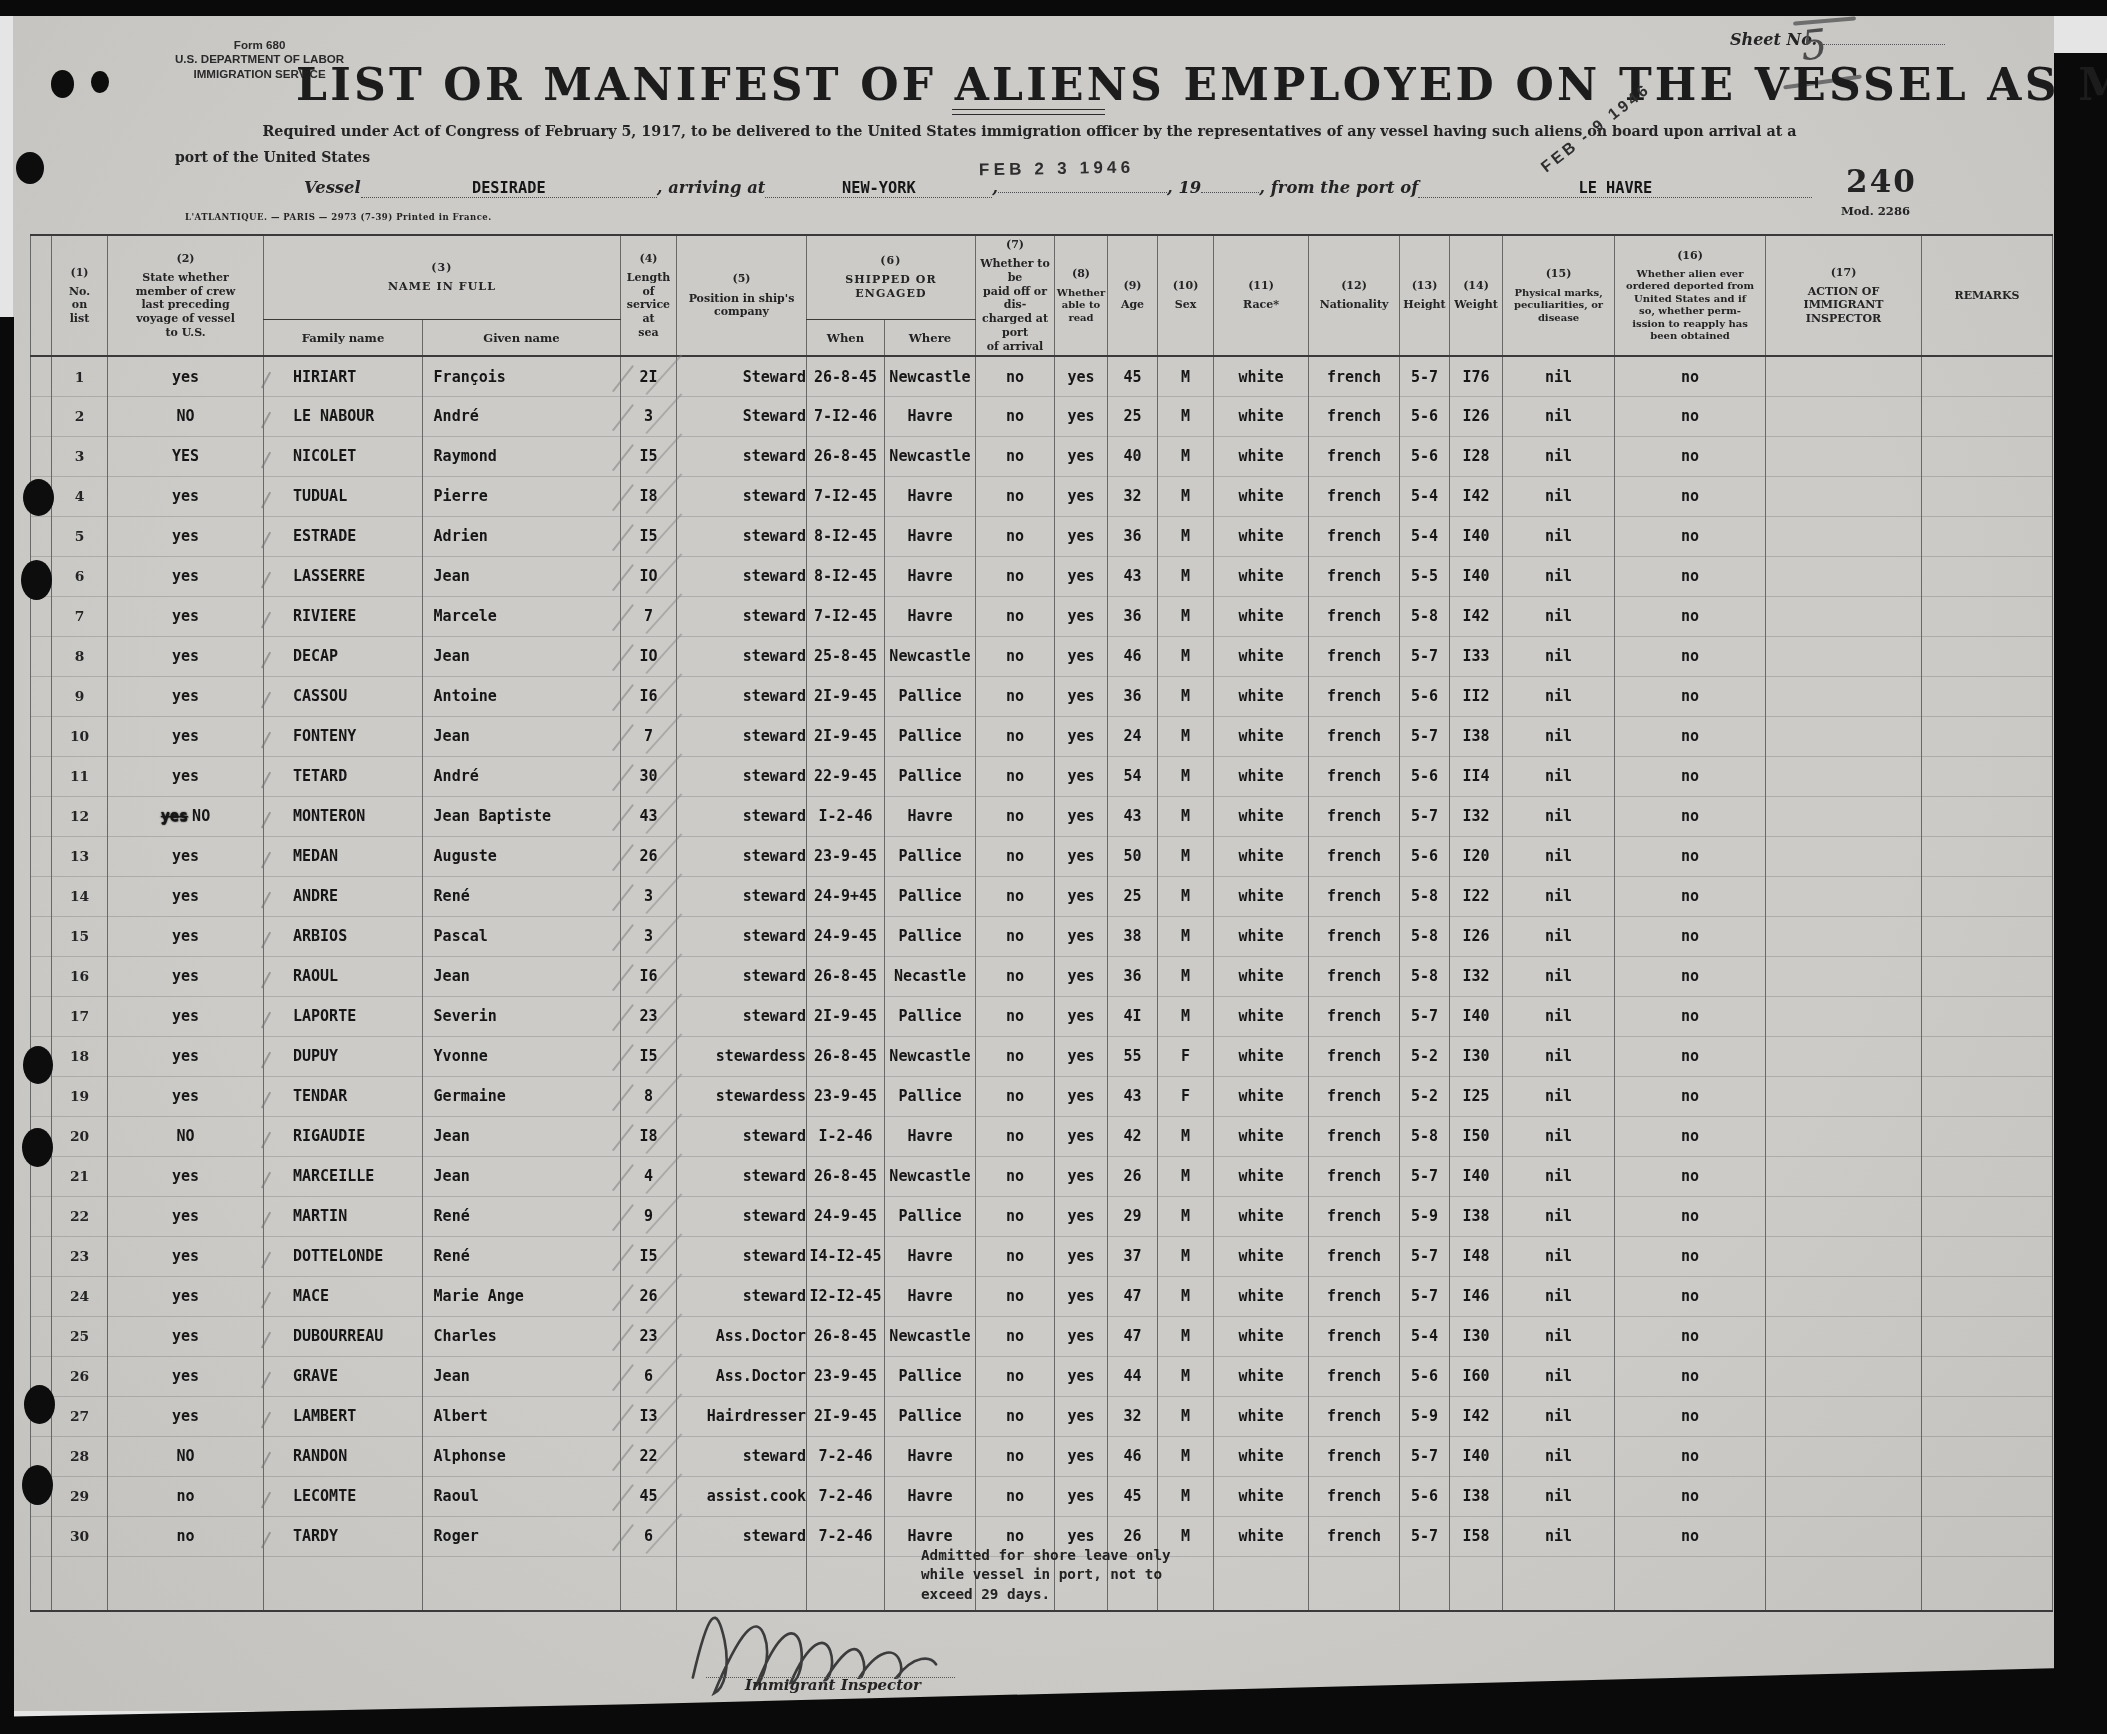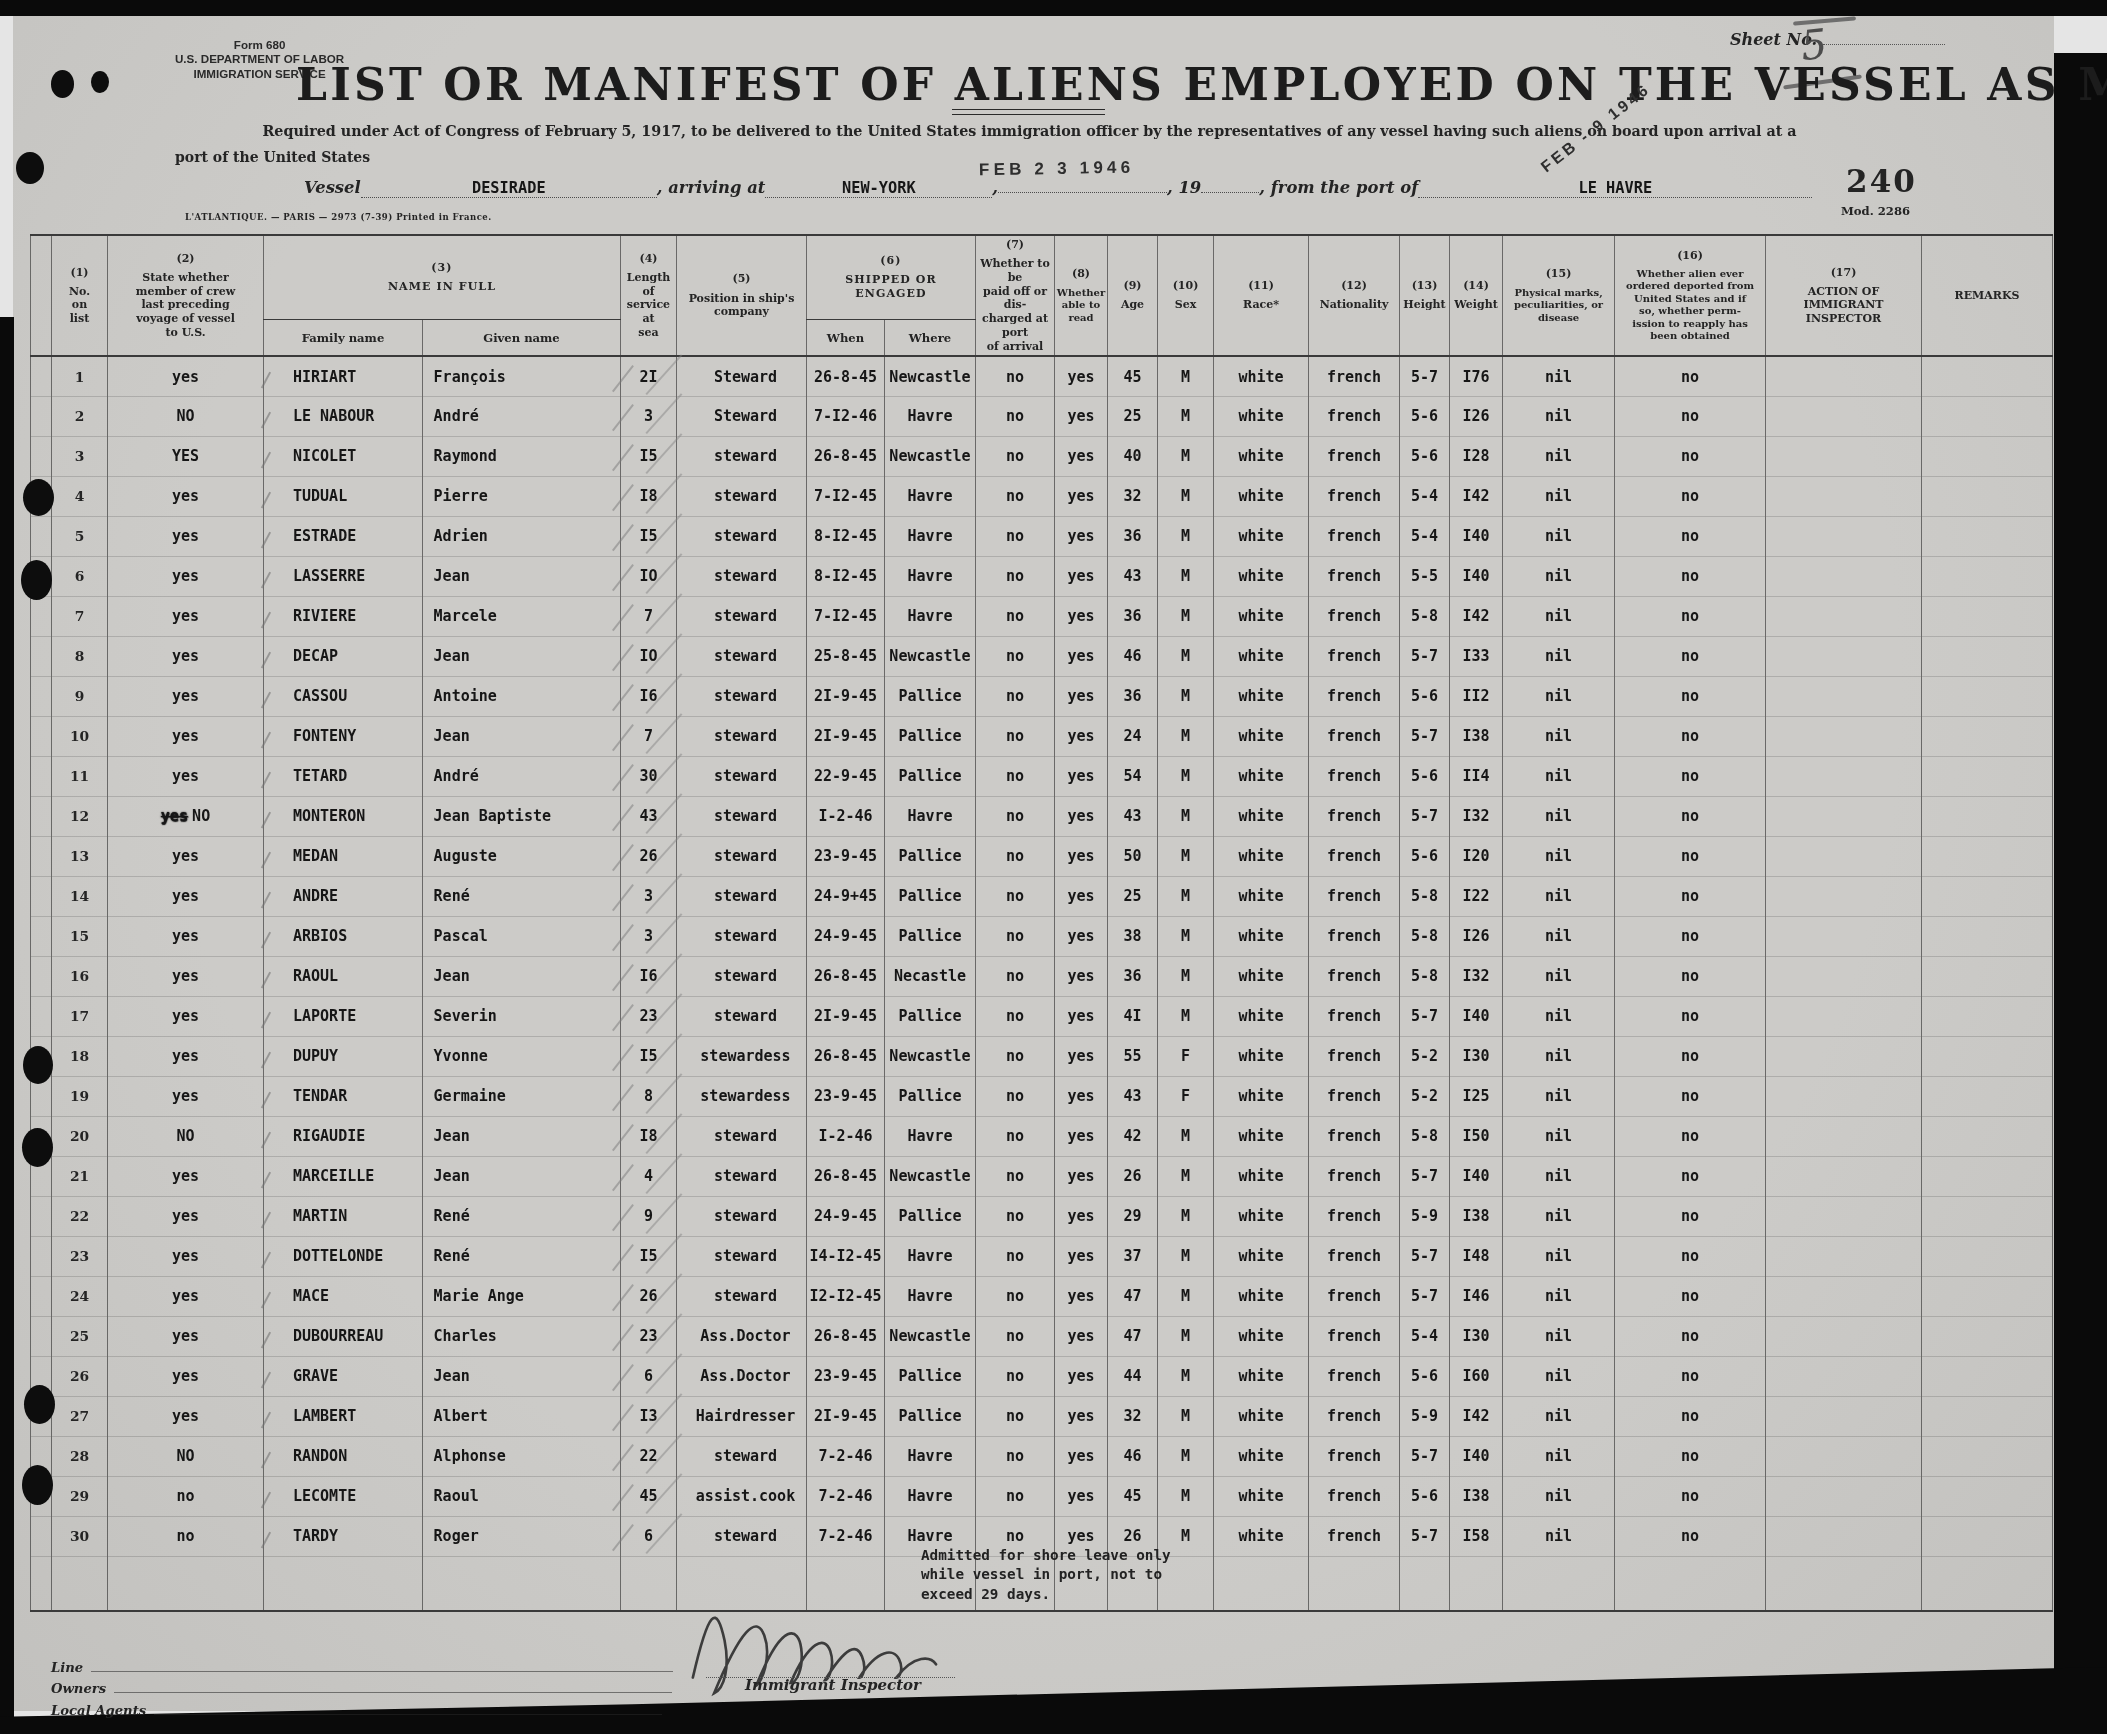--- a/index.html
+++ b/index.html
@@ -71,21 +71,21 @@
   tbody td{border-top:0.5px solid rgba(40,40,40,.18);font-size:15px;position:relative;}
   tbody tr.filler{height:55px;}
   tbody{border-bottom:2.6px double #3a3a3a;}
   td .typed{font-size:15px;}
   .c-no{text-align:center;font-family:"DejaVu Serif", serif;font-size:13.8px;font-weight:700;}
   .c-member{text-align:center;}
   .c-family{text-align:left;padding-left:29px;}
   .c-given{text-align:left;padding-left:10.6px;}
   .c-service,.c-when,.c-where,.c-paid,.c-read,.c-age,.c-sex,.c-race,
   .c-nationality,.c-height,.c-weight,.c-marks,.c-deported{text-align:center;}
-  .c-position{text-align:center;padding-left:8px;}
+  .c-position{text-align:right;padding-left:8px;}
   
   tbody tr:not(.filler) td.c-member::after{content:"";position:absolute;right:-3.2px;top:13.8px;width:1.6px;height:18px;
       background:#6e6e6e;transform:rotate(28deg);opacity:.55;}
   tbody tr:not(.filler) td.c-service::before{content:"";position:absolute;left:1.1px;top:4.2px;width:1.6px;height:33px;
       background:#7a7a7a;transform:rotate(38deg);opacity:.5;}
   tbody tr:not(.filler) td.c-position::before{content:"";position:absolute;left:-13.8px;top:-9.5px;width:1.6px;height:53px;
       background:#818181;transform:rotate(42deg);opacity:.45;}
   .struck{text-decoration:line-through;text-shadow:0 0 1.6px #161616,0.5px 0.5px 1.1px #161616;
           font-family:"DejaVu Sans Mono", monospace;font-weight:700;color:#161616;margin-right:4.2px;}
   
@@ -944,34 +944,20 @@
             <td></td>
           </tr>
         </tbody>
     </table>
   </div>
 
   <div id="admitted-note">Admitted for shore leave only
 while vessel in port, not to
 exceed 29 days.</div>
 
-  <div id="agents-block">
-    <div class="row">
-        <span>Line</span>
-        <span class="rule" style="width:582px"></span>
-      </div>
-    <div class="row">
-        <span>Owners</span>
-        <span class="rule" style="width:558px"></span>
-      </div>
-    <div class="row">
-        <span>Local Agents</span>
-        <span class="rule" style="width:508px"></span>
-      </div>
-  </div>
 
   <div id="signature">
     <svg width="296" height="101" viewBox="0 0 560 190">
       <path d="M30,150 C60,20 75,10 90,80 C100,130 90,170 70,180 C120,60 150,30 165,70 C180,110 160,160 150,165 C200,40 230,55 235,95 C240,135 225,160 215,160 C250,80 280,70 290,100 C300,130 285,155 280,155 C320,90 340,85 350,110 C360,135 350,150 345,150 C380,95 410,95 420,115 C430,135 420,150 415,150 C450,105 480,110 490,125" fill="none" stroke="#3c3c3c" stroke-width="5" stroke-linecap="round"></path>
     </svg>
     <div id="sig-line"></div>
   </div>
   <div id="inspector-label">Immigrant Inspector</div>
 
 

